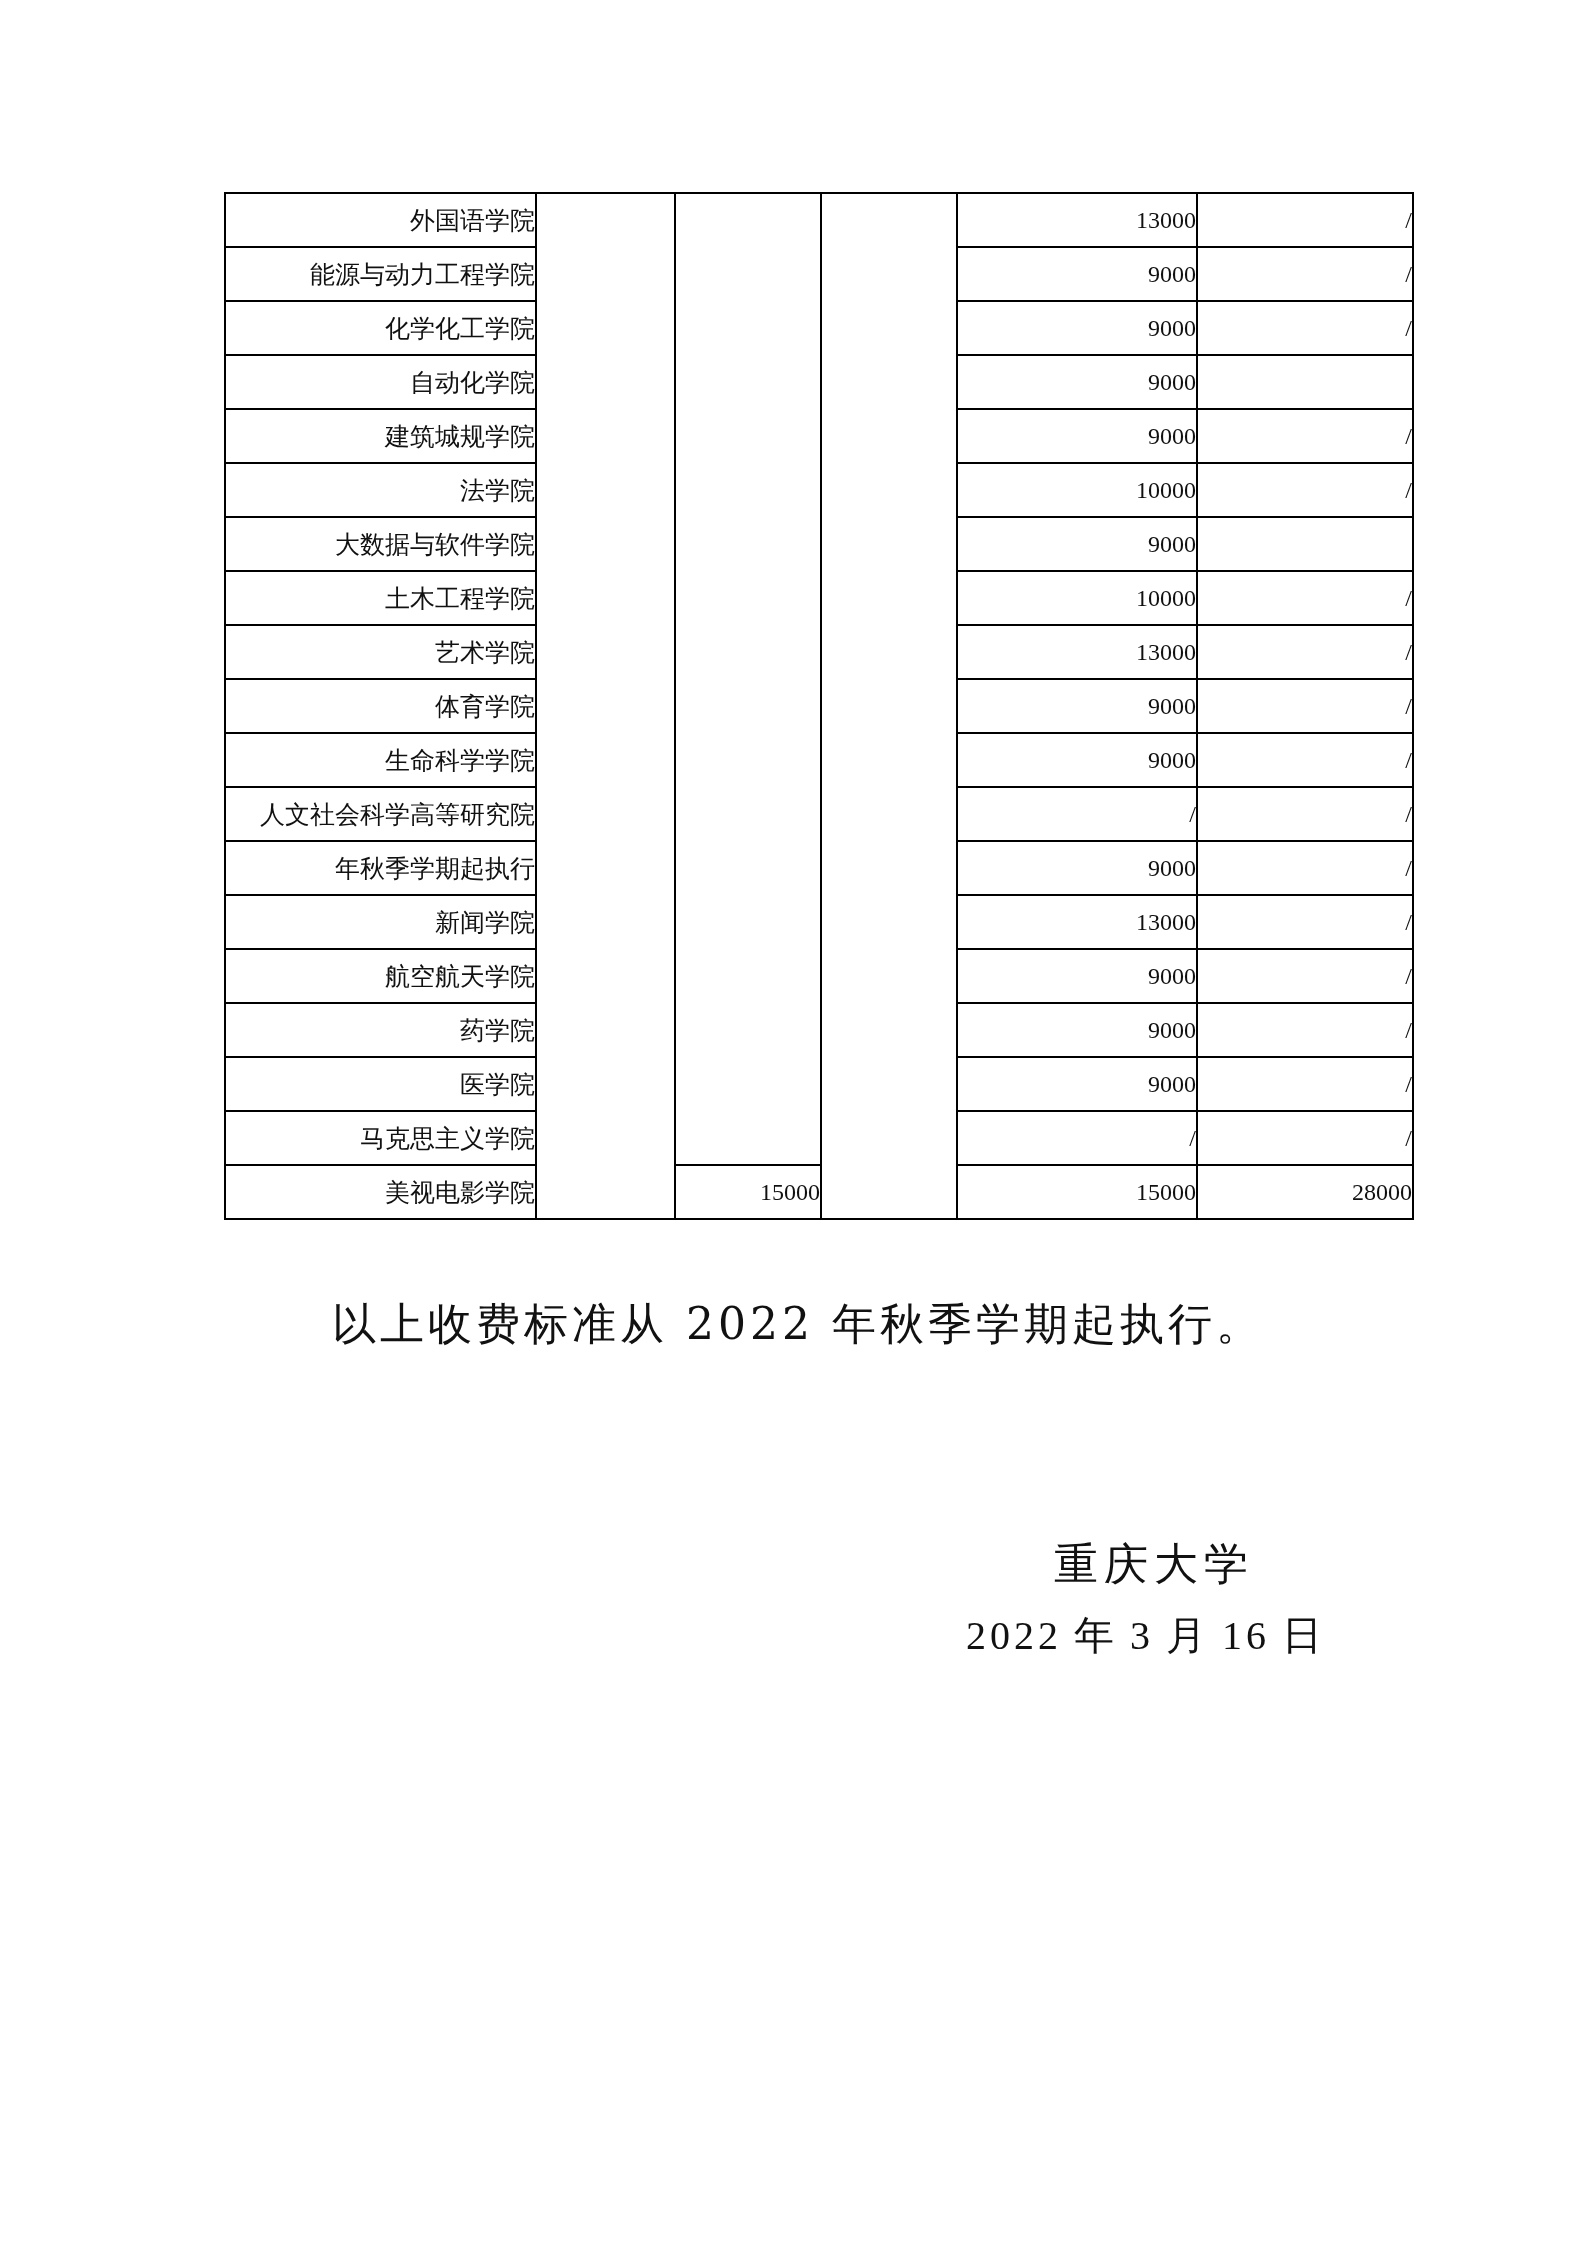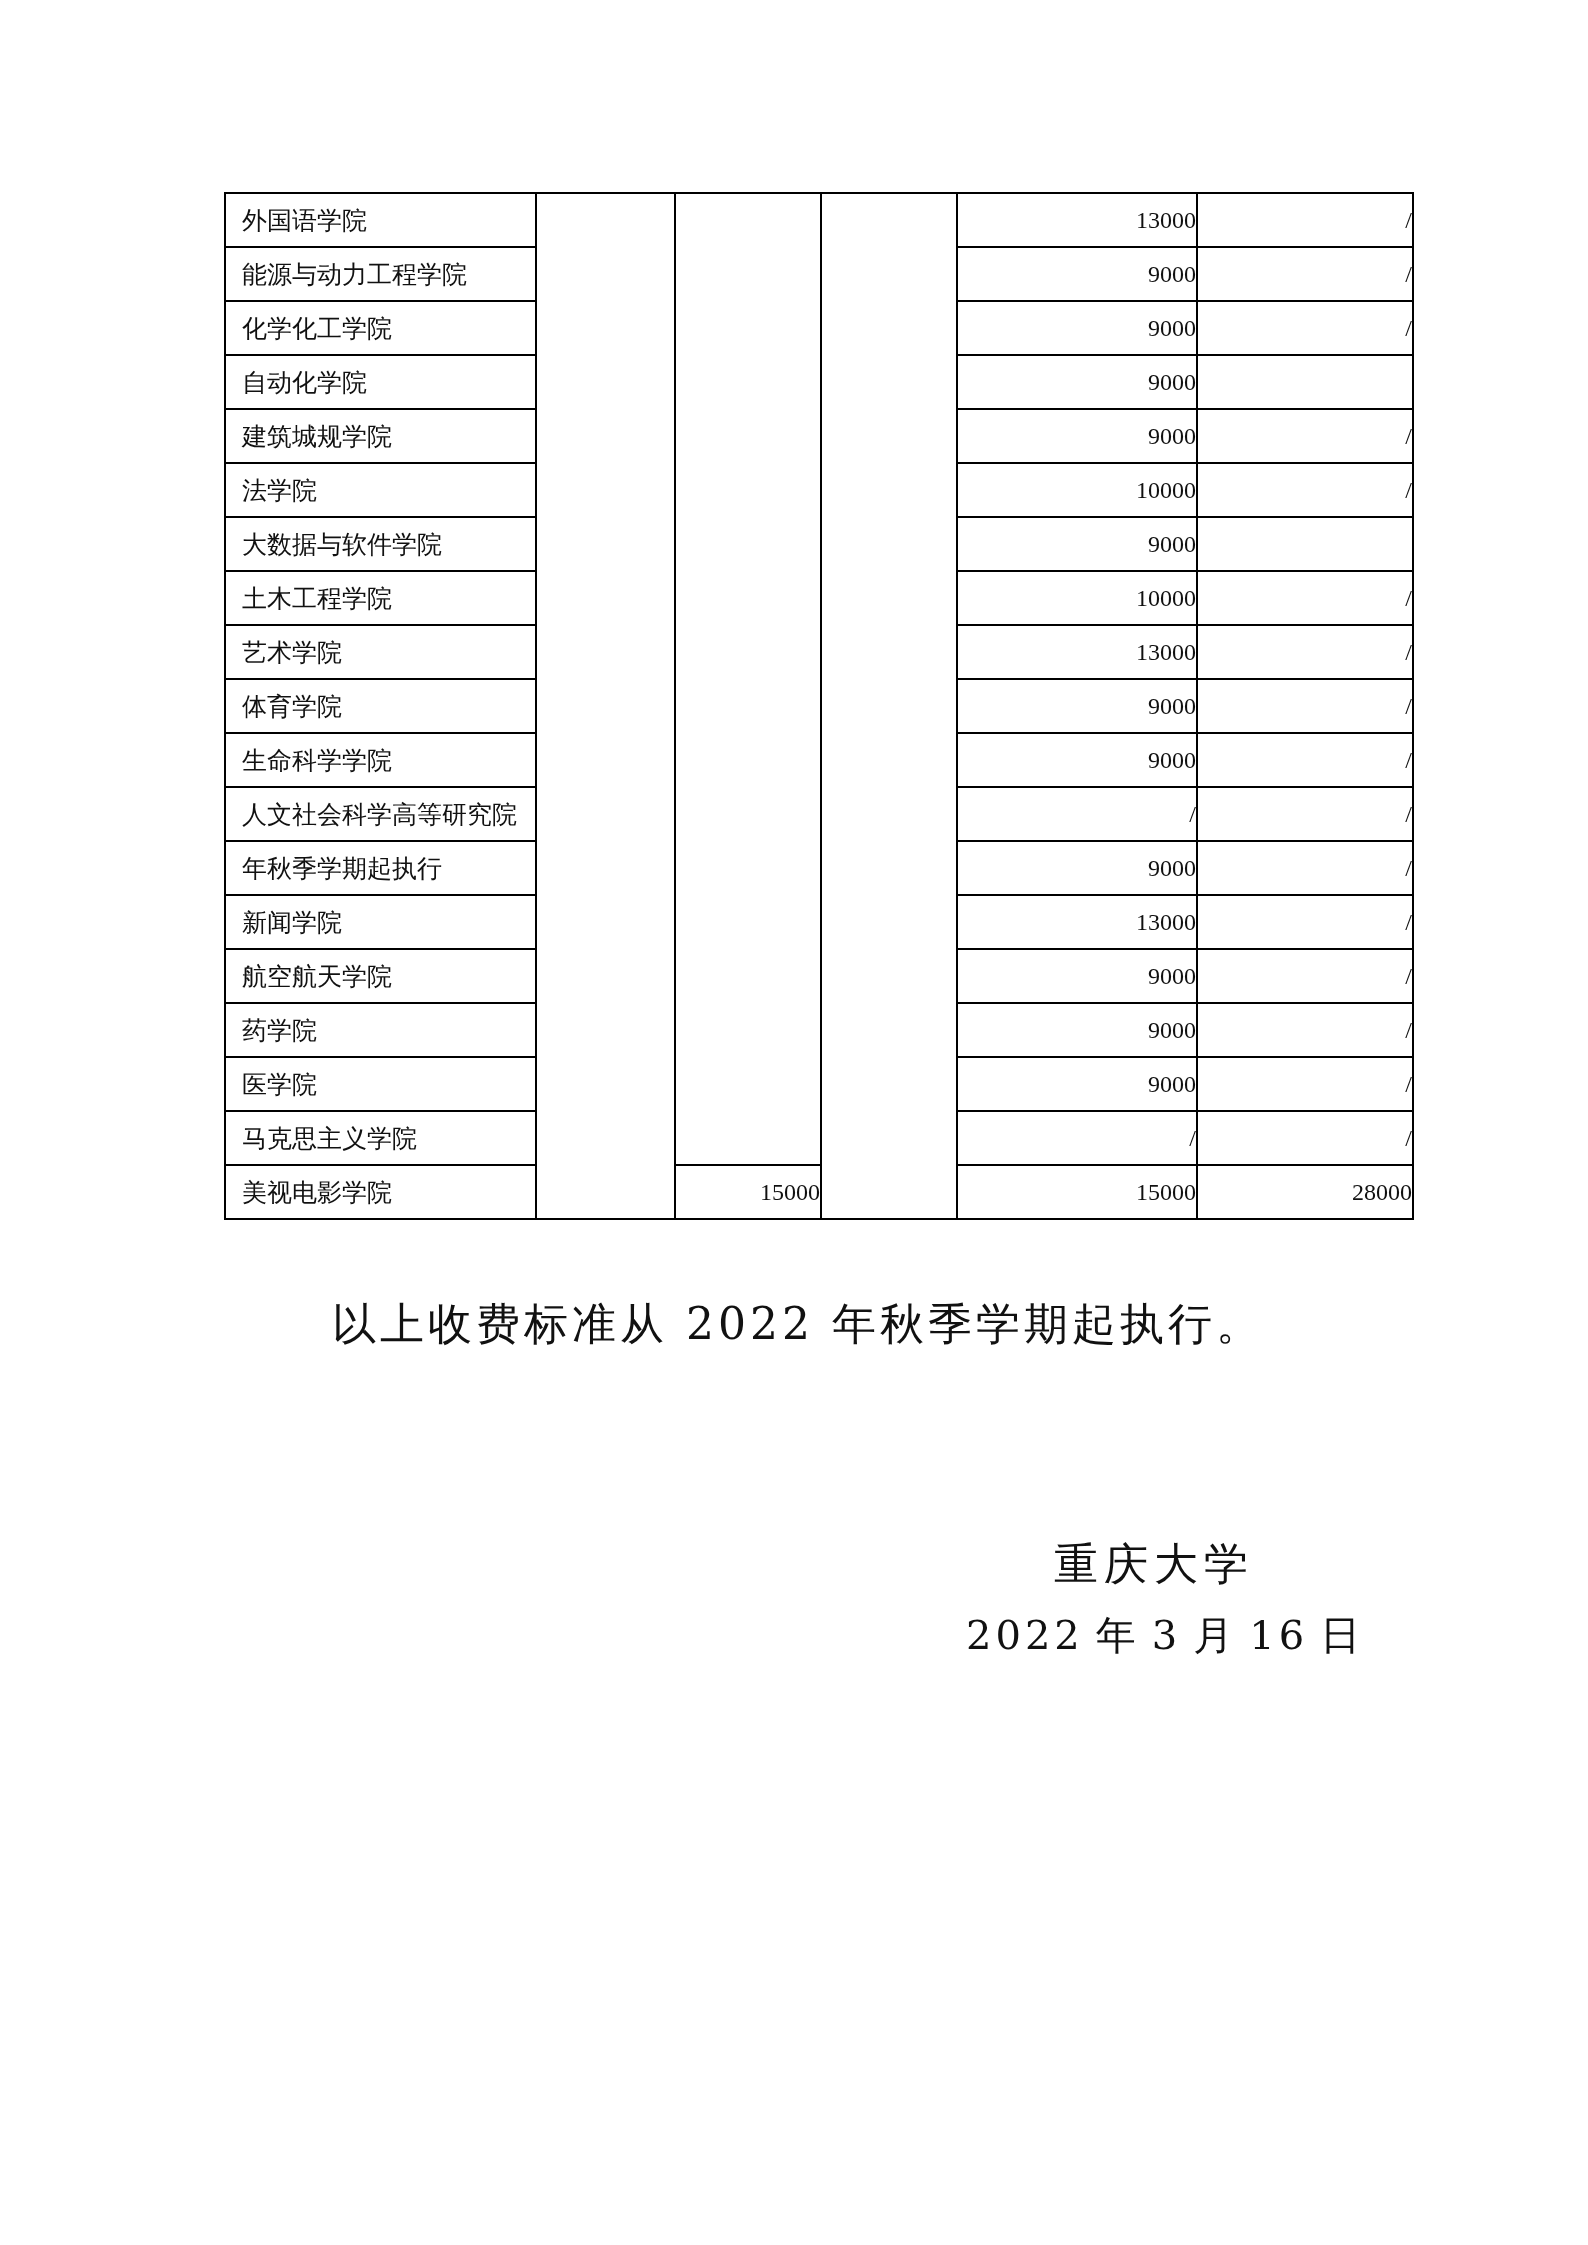--- a/index.html
+++ b/index.html
@@ -2,29 +2,29 @@
 <html><head>
 <meta charset="utf-8">
 <style>
   html, body { margin: 0; padding: 0; background: #ffffff; }
   body { width: 1588px; height: 2245px; position: relative; overflow: hidden;
          font-family: "DejaVu Serif", "Liberation Serif", serif; color: #111; }
   .fee-table { position: absolute; left: 224px; top: 192px; border-collapse: collapse;
                table-layout: fixed; }
   .fee-table td { border: 2.5px solid #000; height: 52px; padding: 0; font-size: 24px;
                   vertical-align: middle; }
-  .fee-table td.name { padding-left: 16px; text-align: left; white-space: nowrap; font-size: 25px; }
+  .fee-table td.name { padding-left: 16px; text-align: right; white-space: nowrap; font-size: 25px; }
   .fee-table td.num { text-align: right; font-family: "Liberation Serif", serif; font-size: 24px; }
   .fee-table td.merged { text-align: center; vertical-align: middle; }
   .note { position: absolute; left: 332px; top: 1295px; font-size: 44px; letter-spacing: 4px;
           white-space: nowrap; }
   .sign-org { position: absolute; left: 1054px; top: 1535px; font-size: 44px; letter-spacing: 6px;
               white-space: nowrap; }
   .sign-date { position: absolute; left: 966px; top: 1608px; font-size: 40px; letter-spacing: 4px;
-               white-space: nowrap; }
+               white-space: nowrap; font-family: Liberation Serif, serif; }
   .sign-date span { margin-right: 12px; }
 </style>
 </head>
 <body>
 
 <table class="fee-table">
   <colgroup>
     <col style="width:311px">
     <col style="width:139px">
     <col style="width:146px">

